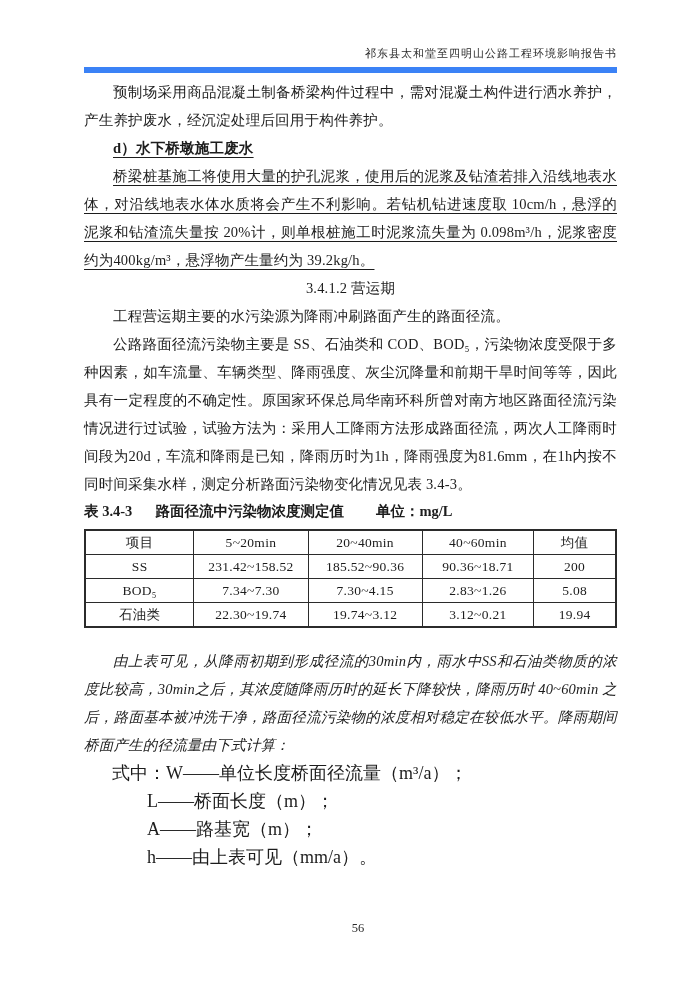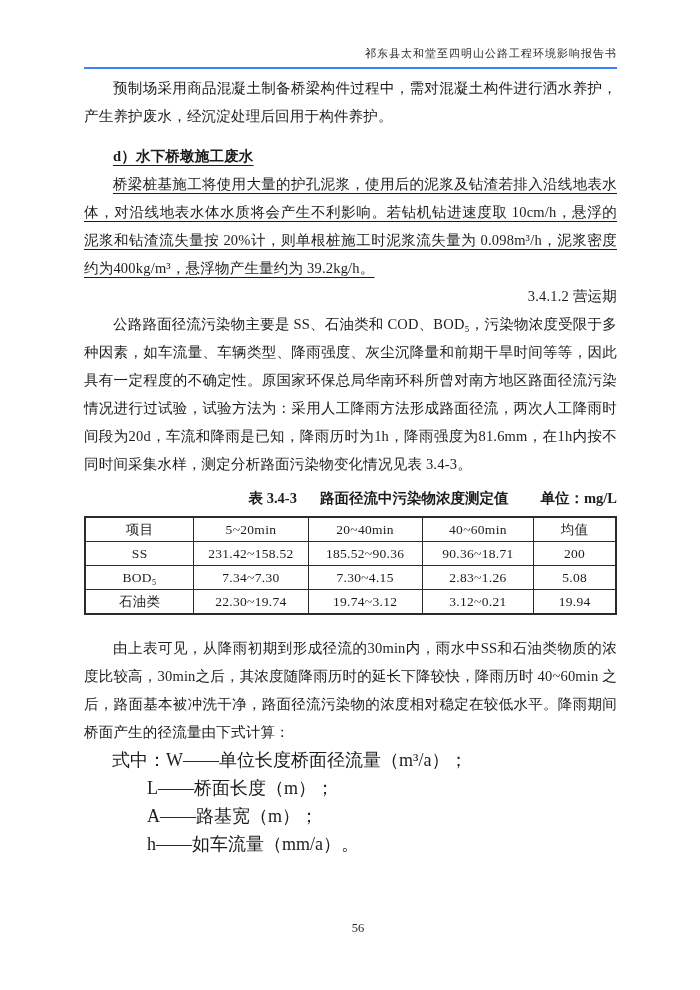--- a/index.html
+++ b/index.html
@@ -13,42 +13,42 @@
     font-family: "Liberation Serif", "DejaVu Serif", serif;
     color: #1c1c1c;
     overflow: hidden;
   }
   .running-header {
     text-align: right;
     font-size: 11px;
     letter-spacing: 1px;
     color: #2a2a2a;
     padding-bottom: 7px;
-    border-bottom: 2px solid #3b82f6;
+    border-bottom: 6px solid #3b82f6;
     line-height: 14px;
   }
   .content { margin-top: 5px; }
   p, .h3 {
     margin: 0;
     font-size: 14.5px;
     line-height: 28px;
     text-align: justify;
     letter-spacing: 0.2px;
   }
   .indent { text-indent: 2em; }
-  .bold { font-weight: bold; margin-top: 12px; }
+  .bold { font-weight: bold; }
   .uline {
     text-decoration: underline;
     text-underline-offset: 4px;
     text-decoration-thickness: 1px;
   }
-  .h3 { text-align: right; }
+  .h3 { text-align: center; }
   .table-title {
-    margin-top: 9px;
-    text-align: right;
+    margin-top: 2px;
+    text-align: left;
     font-weight: bold;
     font-size: 14.5px;
     line-height: 22px;
   }
   .table-title .gap { display: inline-block; width: 1.6em; }
   .table-title .gap2 { display: inline-block; width: 2.2em; }
   table.data-table {
     margin-top: 7px;
     width: 100%;
     border-collapse: collapse;
@@ -61,21 +61,21 @@
     text-align: center;
     height: 23px;
     padding: 0 12px;
     letter-spacing: 0.3px;
   }
   .col-item { width: 20.5%; }
   .col-t1 { width: 21.5%; }
   .col-t2 { width: 21.5%; }
   .col-t3 { width: 21%; }
   .col-avg { width: 15.5%; }
-  .after-table { margin-top: 19px; }
+  .after-table { margin-top: 19px; font-style: italic; }
   .formula {
     text-align: center;
     font-size: 14.5px;
     line-height: 28px;
     letter-spacing: 0.5px;
   }
   .def { font-size: 18px; line-height: 28px; }
   .def-first { padding-left: 28px; }
   .def-rest { padding-left: 63px; }
   .page-number {
@@ -98,20 +98,21 @@
   <div class="content">
 
     <p class="indent">预制场采用商品混凝土制备桥梁构件过程中，需对混凝土构件进行洒水养护，产生养护废水，经沉淀处理后回用于构件养护。</p>
 
     <p class="indent bold uline">d）水下桥墩施工废水</p>
 
     <p class="indent uline">桥梁桩基施工将使用大量的护孔泥浆，使用后的泥浆及钻渣若排入沿线地表水体，对沿线地表水体水质将会产生不利影响。若钻机钻进速度取 10cm/h，悬浮的泥浆和钻渣流失量按 20%计，则单根桩施工时泥浆流失量为 0.098m³/h，泥浆密度约为400kg/m³，悬浮物产生量约为 39.2kg/h。</p>
 
     <p class="h3">3.4.1.2  营运期</p>
 
+    <p class="indent">工程营运期主要的水污染源为降雨冲刷路面产生的路面径流。</p>
 
     <p class="indent">公路路面径流污染物主要是 SS、石油类和 COD、BOD₅，污染物浓度受限于多种因素，如车流量、车辆类型、降雨强度、灰尘沉降量和前期干旱时间等等，因此具有一定程度的不确定性。原国家环保总局华南环科所曾对南方地区路面径流污染情况进行过试验，试验方法为：采用人工降雨方法形成路面径流，两次人工降雨时间段为20d，车流和降雨是已知，降雨历时为1h，降雨强度为81.6mm，在1h内按不同时间采集水样，测定分析路面污染物变化情况见表 3.4-3。</p>
 
     <div class="table-title">
       <span>表 3.4-3</span><span class="gap"></span><span>路面径流中污染物浓度测定值</span><span class="gap2"></span><span>单位：mg/L</span>
     </div>
 
     <table class="data-table">
       <colgroup>
         <col class="col-item">
@@ -153,19 +154,19 @@
           </tr>
         </tbody>
     </table>
 
     <p class="indent after-table">由上表可见，从降雨初期到形成径流的30min内，雨水中SS和石油类物质的浓度比较高，30min之后，其浓度随降雨历时的延长下降较快，降雨历时 40~60min 之后，路面基本被冲洗干净，路面径流污染物的浓度相对稳定在较低水平。降雨期间桥面产生的径流量由下式计算：</p>
 
 
     <div class="def def-first">式中：W——单位长度桥面径流量（m³/a）；</div>
     <div class="def def-rest">L——桥面长度（m）；</div>
     <div class="def def-rest">A——路基宽（m）；</div>
-    <div class="def def-rest">h——如车流量（mm/a）。</div>
+    <div class="def def-rest">h——由上表可见（mm/a）。</div>
 
   </div>
 
   <div class="page-number">56</div>
 
 </div>
 
 </body></html>

